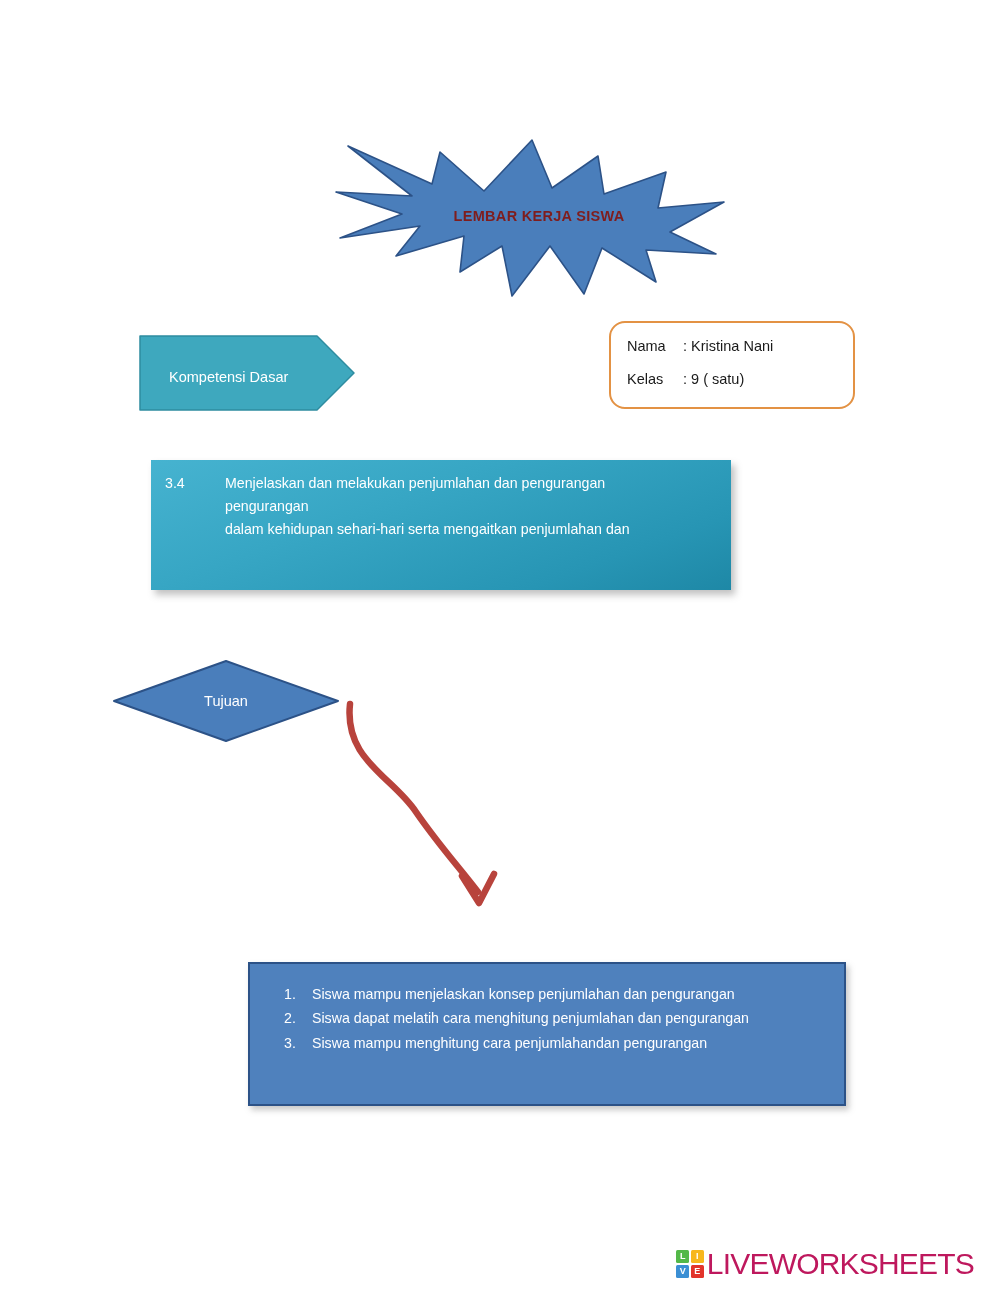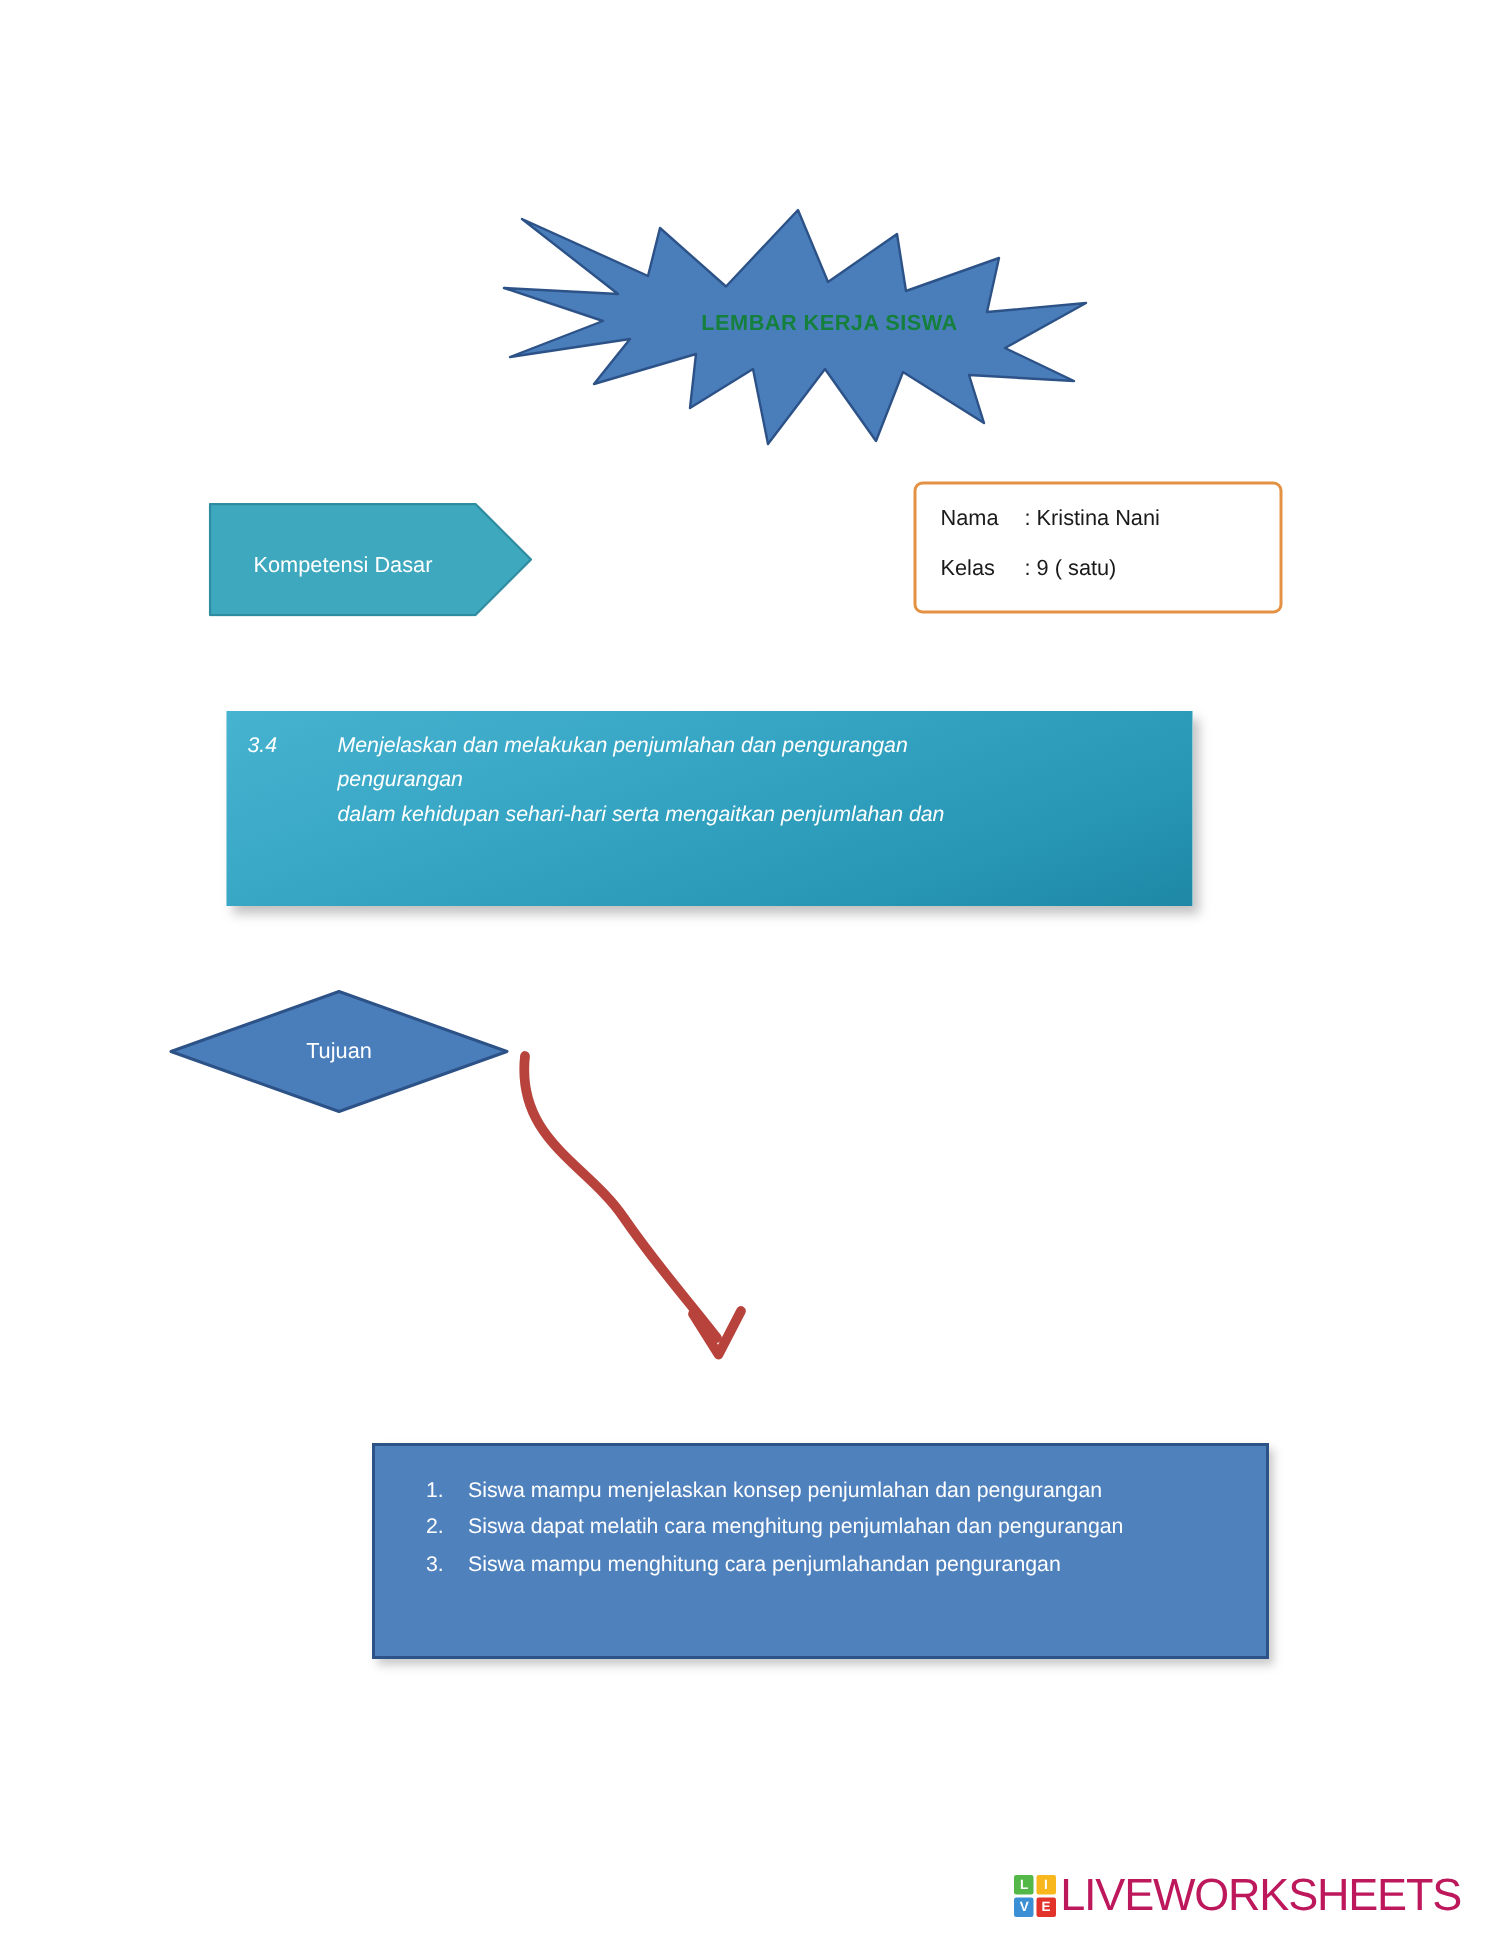--- a/index.html
+++ b/index.html
@@ -31,28 +31,28 @@
     height: 160px;
   }
   .starburst-wrap svg {
     display: block;
     width: 100%;
     height: 100%;
     overflow: visible;
   }
   .starburst-title {
     position: absolute;
-    left: 14px;
+    left: 0;
     top: 0;
     width: 392px;
     height: 160px;
     display: flex;
     align-items: center;
     justify-content: center;
-    color: #15803d;
+    color: #7f1d1d;
     font-size: 14.5px;
     font-weight: bold;
     letter-spacing: 0.3px;
     text-align: center;
     padding-left: 14px;
     box-sizing: border-box;
     pointer-events: none;
   }
 
   
@@ -84,21 +84,21 @@
   }
 
   
   .name-box {
     position: absolute;
     left: 609px;
     top: 321px;
     width: 246px;
     height: 88px;
     border: 2.5px solid #E39244;
-    border-radius: 6px;
+    border-radius: 16px;
     box-sizing: border-box;
     background: #ffffff;
     padding: 14px 0 0 16px;
   }
   .name-row {
     display: flex;
     color: #1a1a1a;
     font-size: 14.5px;
     line-height: 1.3;
     margin-bottom: 14px;
@@ -108,28 +108,27 @@
     flex: none;
   }
   .name-row .value {
     white-space: pre;
   }
 
   
   .comp-box {
     position: absolute;
     left: 151px;
-    top: 474px;
-    width: 644px;
+    top: 460px;
+    width: 580px;
     height: 130px;
     background: linear-gradient(160deg, #46B3D0 0%, #37A6C4 38%, #2795B4 78%, #1E88A6 100%);
     box-shadow: 4px 5px 7px rgba(120,120,120,0.45);
     box-sizing: border-box;
     padding: 12px 18px 0 14px;
-    font-style: italic;
   }
   .comp-row {
     display: flex;
     color: #ffffff;
     font-size: 14.2px;
     line-height: 1.62;
   }
   .comp-num {
     width: 60px;
     flex: none;

